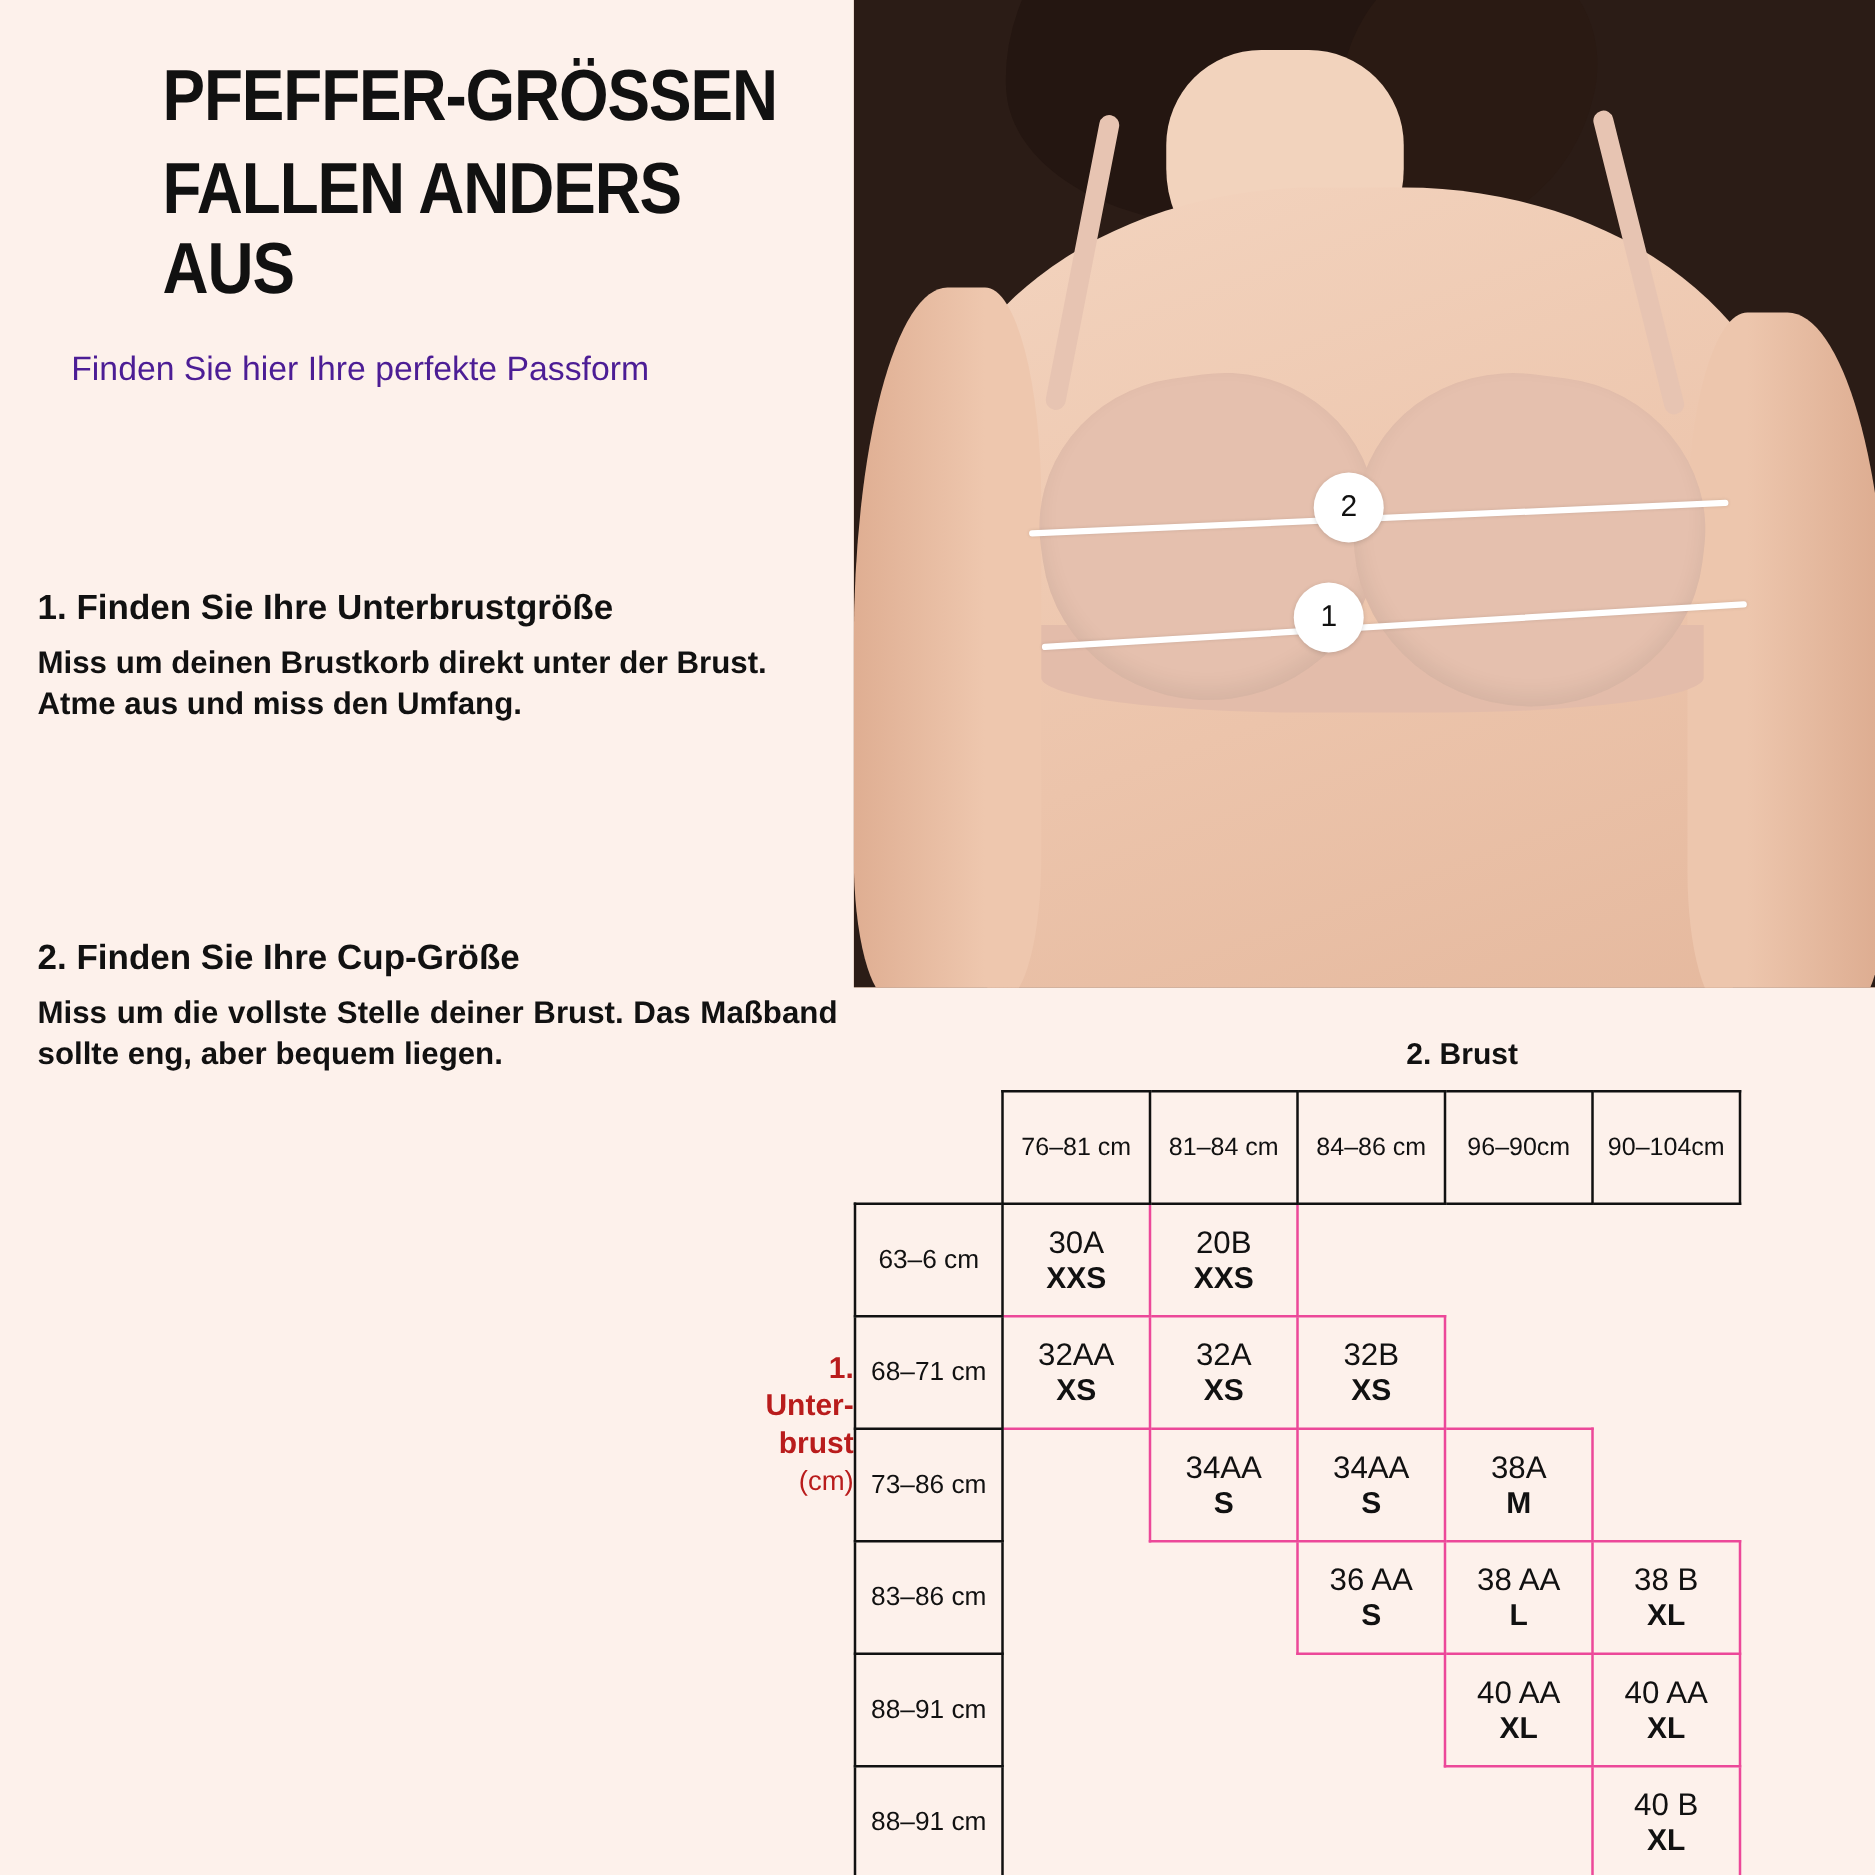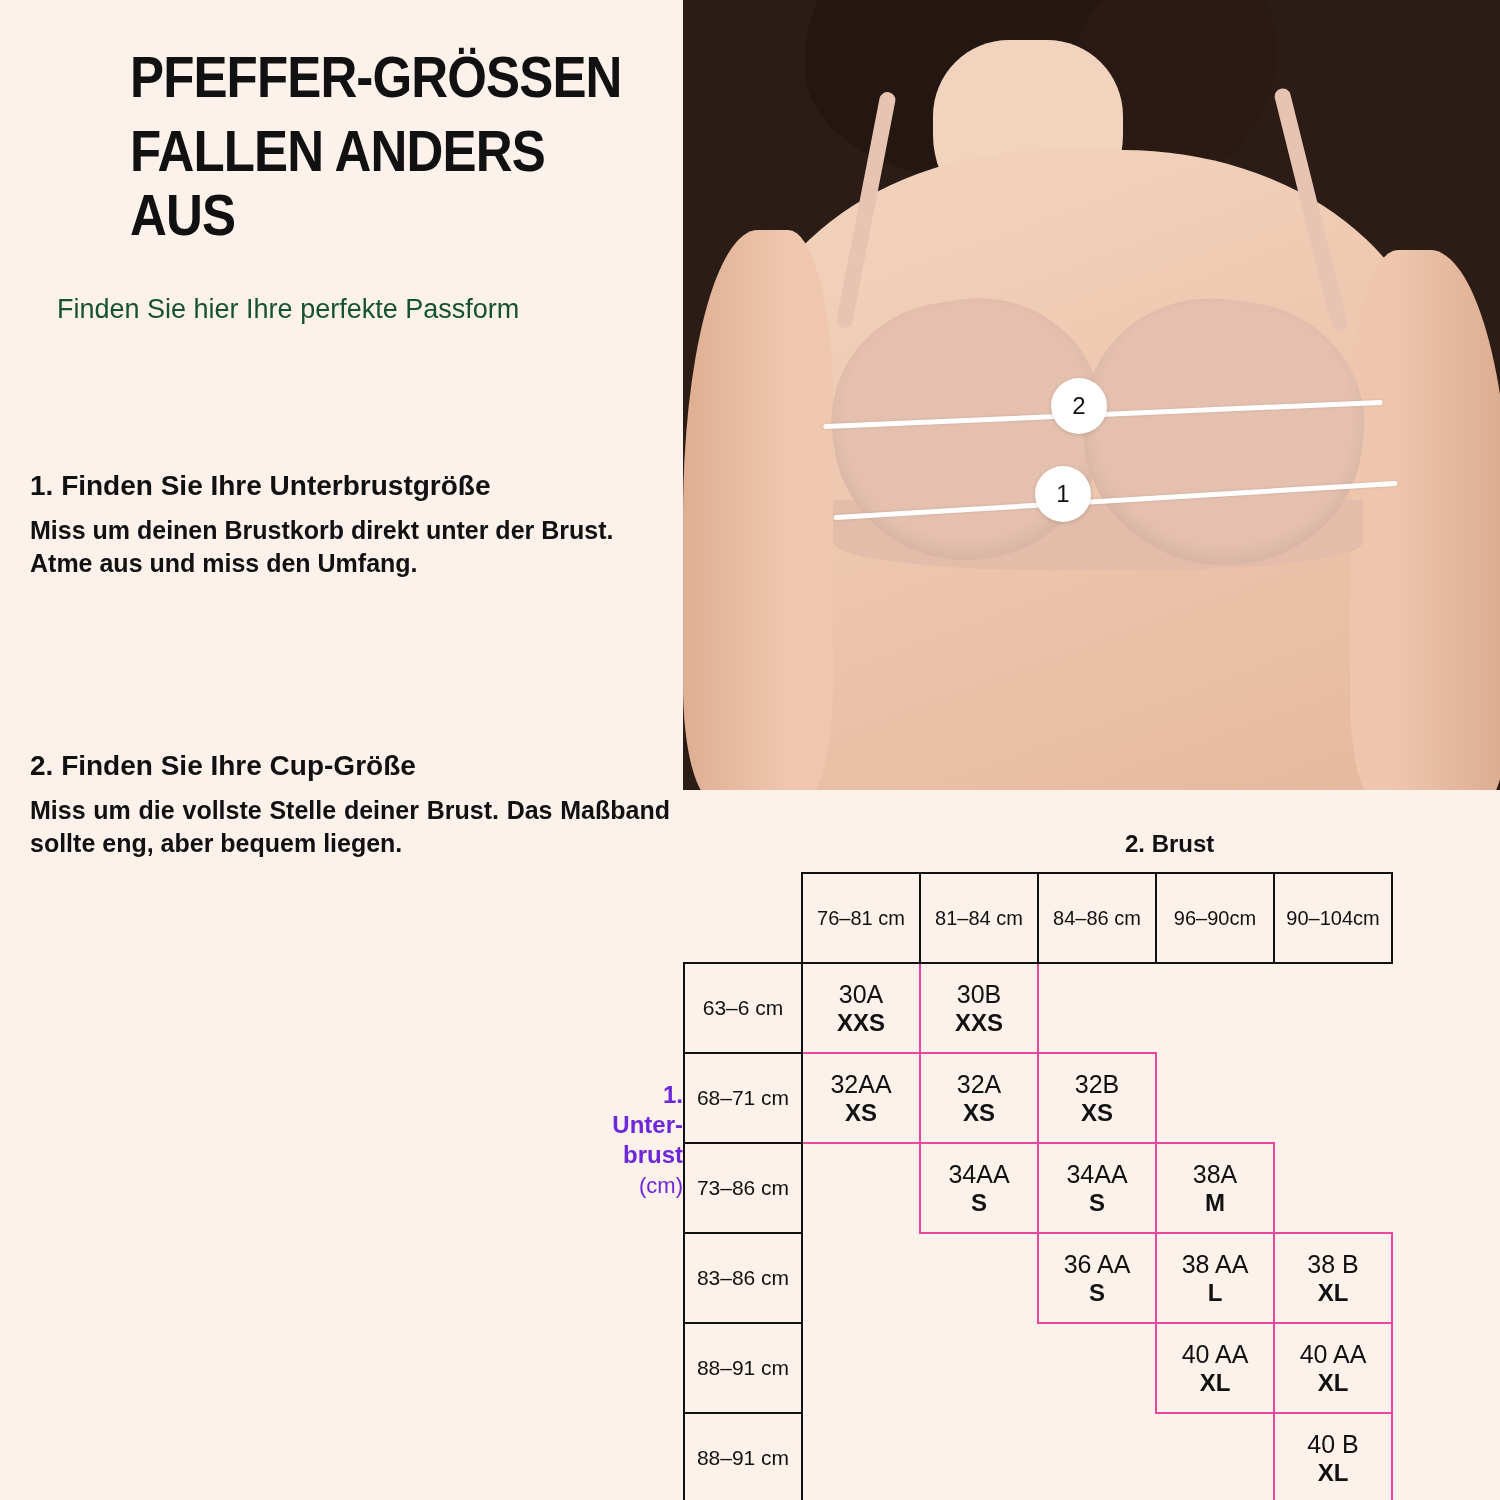--- a/index.html
+++ b/index.html
@@ -96,41 +96,41 @@
   
   .head{
     position:absolute;left:130px;top:45px;width:560px;
     font-family:"Liberation Sans",sans-serif;
     font-weight:bold;font-size:58px;line-height:1.1;
     letter-spacing:-1px;color:#111;
     transform:scaleX(.88);transform-origin:left top;
   }
   .head .l2{display:block;margin-top:10px;}
   .sub{
-    position:absolute;left:57px;top:294px;
-    font-size:27px;color:#14532d;
+    position:absolute;left:57px;top:280px;
+    font-size:27px;color:#4c1d95;
   }
   .step{
     position:absolute;left:30px;width:700px;color:#111;
   }
   .step-title{
     font-size:28px;font-weight:bold;margin-bottom:12px;margin-top:32px;
   }
   .step-body{
     font-size:25px;font-weight:bold;line-height:1.32;text-align:justify;
   }
   #step1{top:438px;}
   #step2{top:718px;width:640px;}
   .bust-label{
     position:absolute;left:1125px;top:810px;
     font-size:24px;font-weight:bold;color:#111;margin-top:20px;
   }
   .row-axis{
     position:absolute;left:588px;top:1080px;width:95px;
-    text-align:right;font-size:24px;font-weight:bold;color:#6d28d9;line-height:1.25;
+    text-align:right;font-size:24px;font-weight:bold;color:#b91c1c;line-height:1.25;
   }
   .row-axis .cm{font-weight:normal;font-size:22px;}
 
   table.size{
     position:absolute;left:683px;top:846px;
     border-collapse:collapse;
     font-size:23px;color:#111;margin-top:26px;
   }
   table.size td{
     width:116px;height:88px;
@@ -206,21 +206,21 @@
           <td class="hd">96–90cm</td>
           <td class="hd">90–104cm</td>
         </tr>
         <tr>
           <td class="rh">63–6 cm</td>
           <td class="b">
             <span class="cell-top">30A</span>
             <span class="cell-bot">XXS</span>
           </td>
           <td class="b">
-            <span class="cell-top">30B</span>
+            <span class="cell-top">20B</span>
             <span class="cell-bot">XXS</span>
           </td>
           <td class="empty"></td>
           <td class="empty"></td>
           <td class="empty"></td>
         </tr>
         <tr>
           <td class="rh">68–71 cm</td>
           <td class="b">
             <span class="cell-top">32AA</span>

